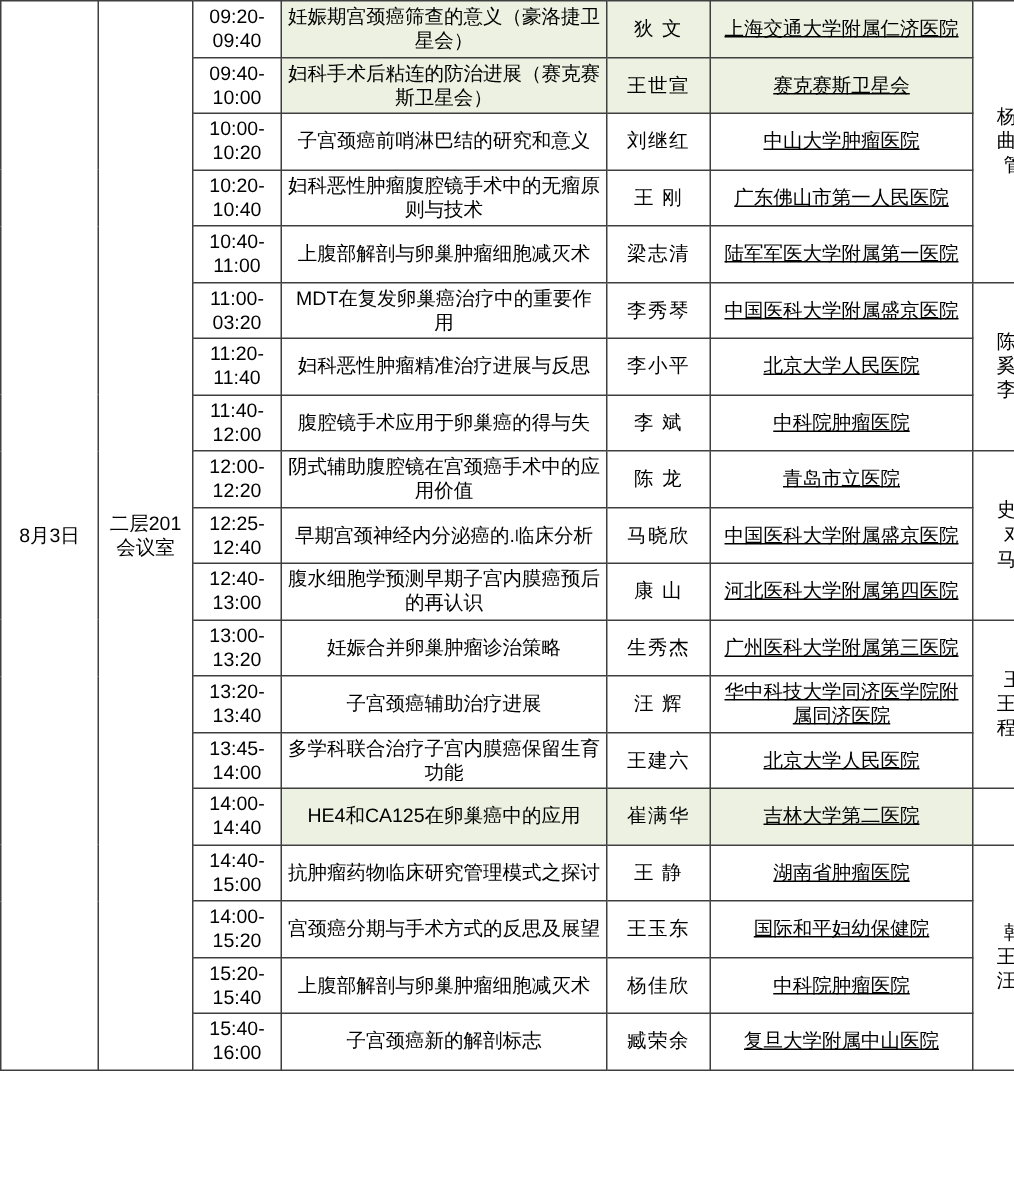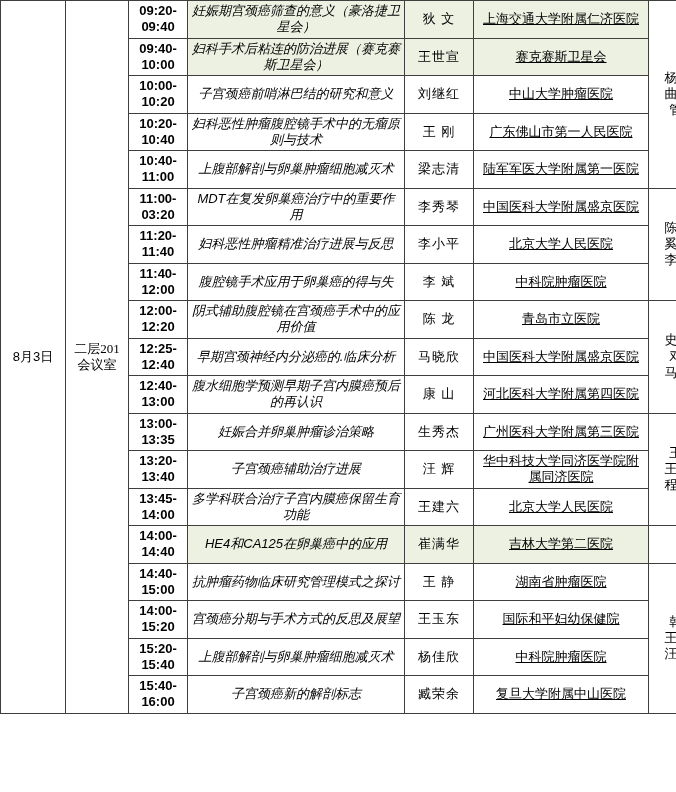--- a/index.html
+++ b/index.html
@@ -28,33 +28,30 @@
     padding: 2px 3px;
     word-break: break-all;
   }
   td.col-date {
     width: 58px;
     font-size: 14px;
   }
   td.col-room {
     width: 56px;
     font-size: 13px;
-    font-family: Liberation Serif, serif;
   }
   td.col-time {
     width: 52px;
     font-size: 13px;
     line-height: 1.15;
-    font-weight: bold;
   }
   td.col-topic {
     width: 210px;
     font-size: 13.5px;
     text-align: center;
-    font-style: italic;
   }
   td.col-speaker {
     width: 62px;
     font-size: 13.5px;
     letter-spacing: 1px;
   }
   td.col-org {
     width: 168px;
     font-size: 13px;
     text-decoration: underline;
@@ -200,21 +197,21 @@
         <span class="time-wrap">13:00</span>
       </td>
       <td class="col-topic">腹水细胞学预测早期子宫内膜癌预后的再认识</td>
       <td class="col-speaker">康  山</td>
       <td class="col-org">河北医科大学附属第四医院</td>
     </tr>
 
     <tr>
       <td class="col-time">
         <span class="time-wrap">13:00-</span>
-        <span class="time-wrap">13:35</span>
+        <span class="time-wrap">13:20</span>
       </td>
       <td class="col-topic">妊娠合并卵巢肿瘤诊治策略</td>
       <td class="col-speaker">生秀杰</td>
       <td class="col-org">广州医科大学附属第三医院</td>
       <td class="col-chair" rowspan="3">王  静
 王玉东
 程静新</td>
     </tr>
 
     <tr>

